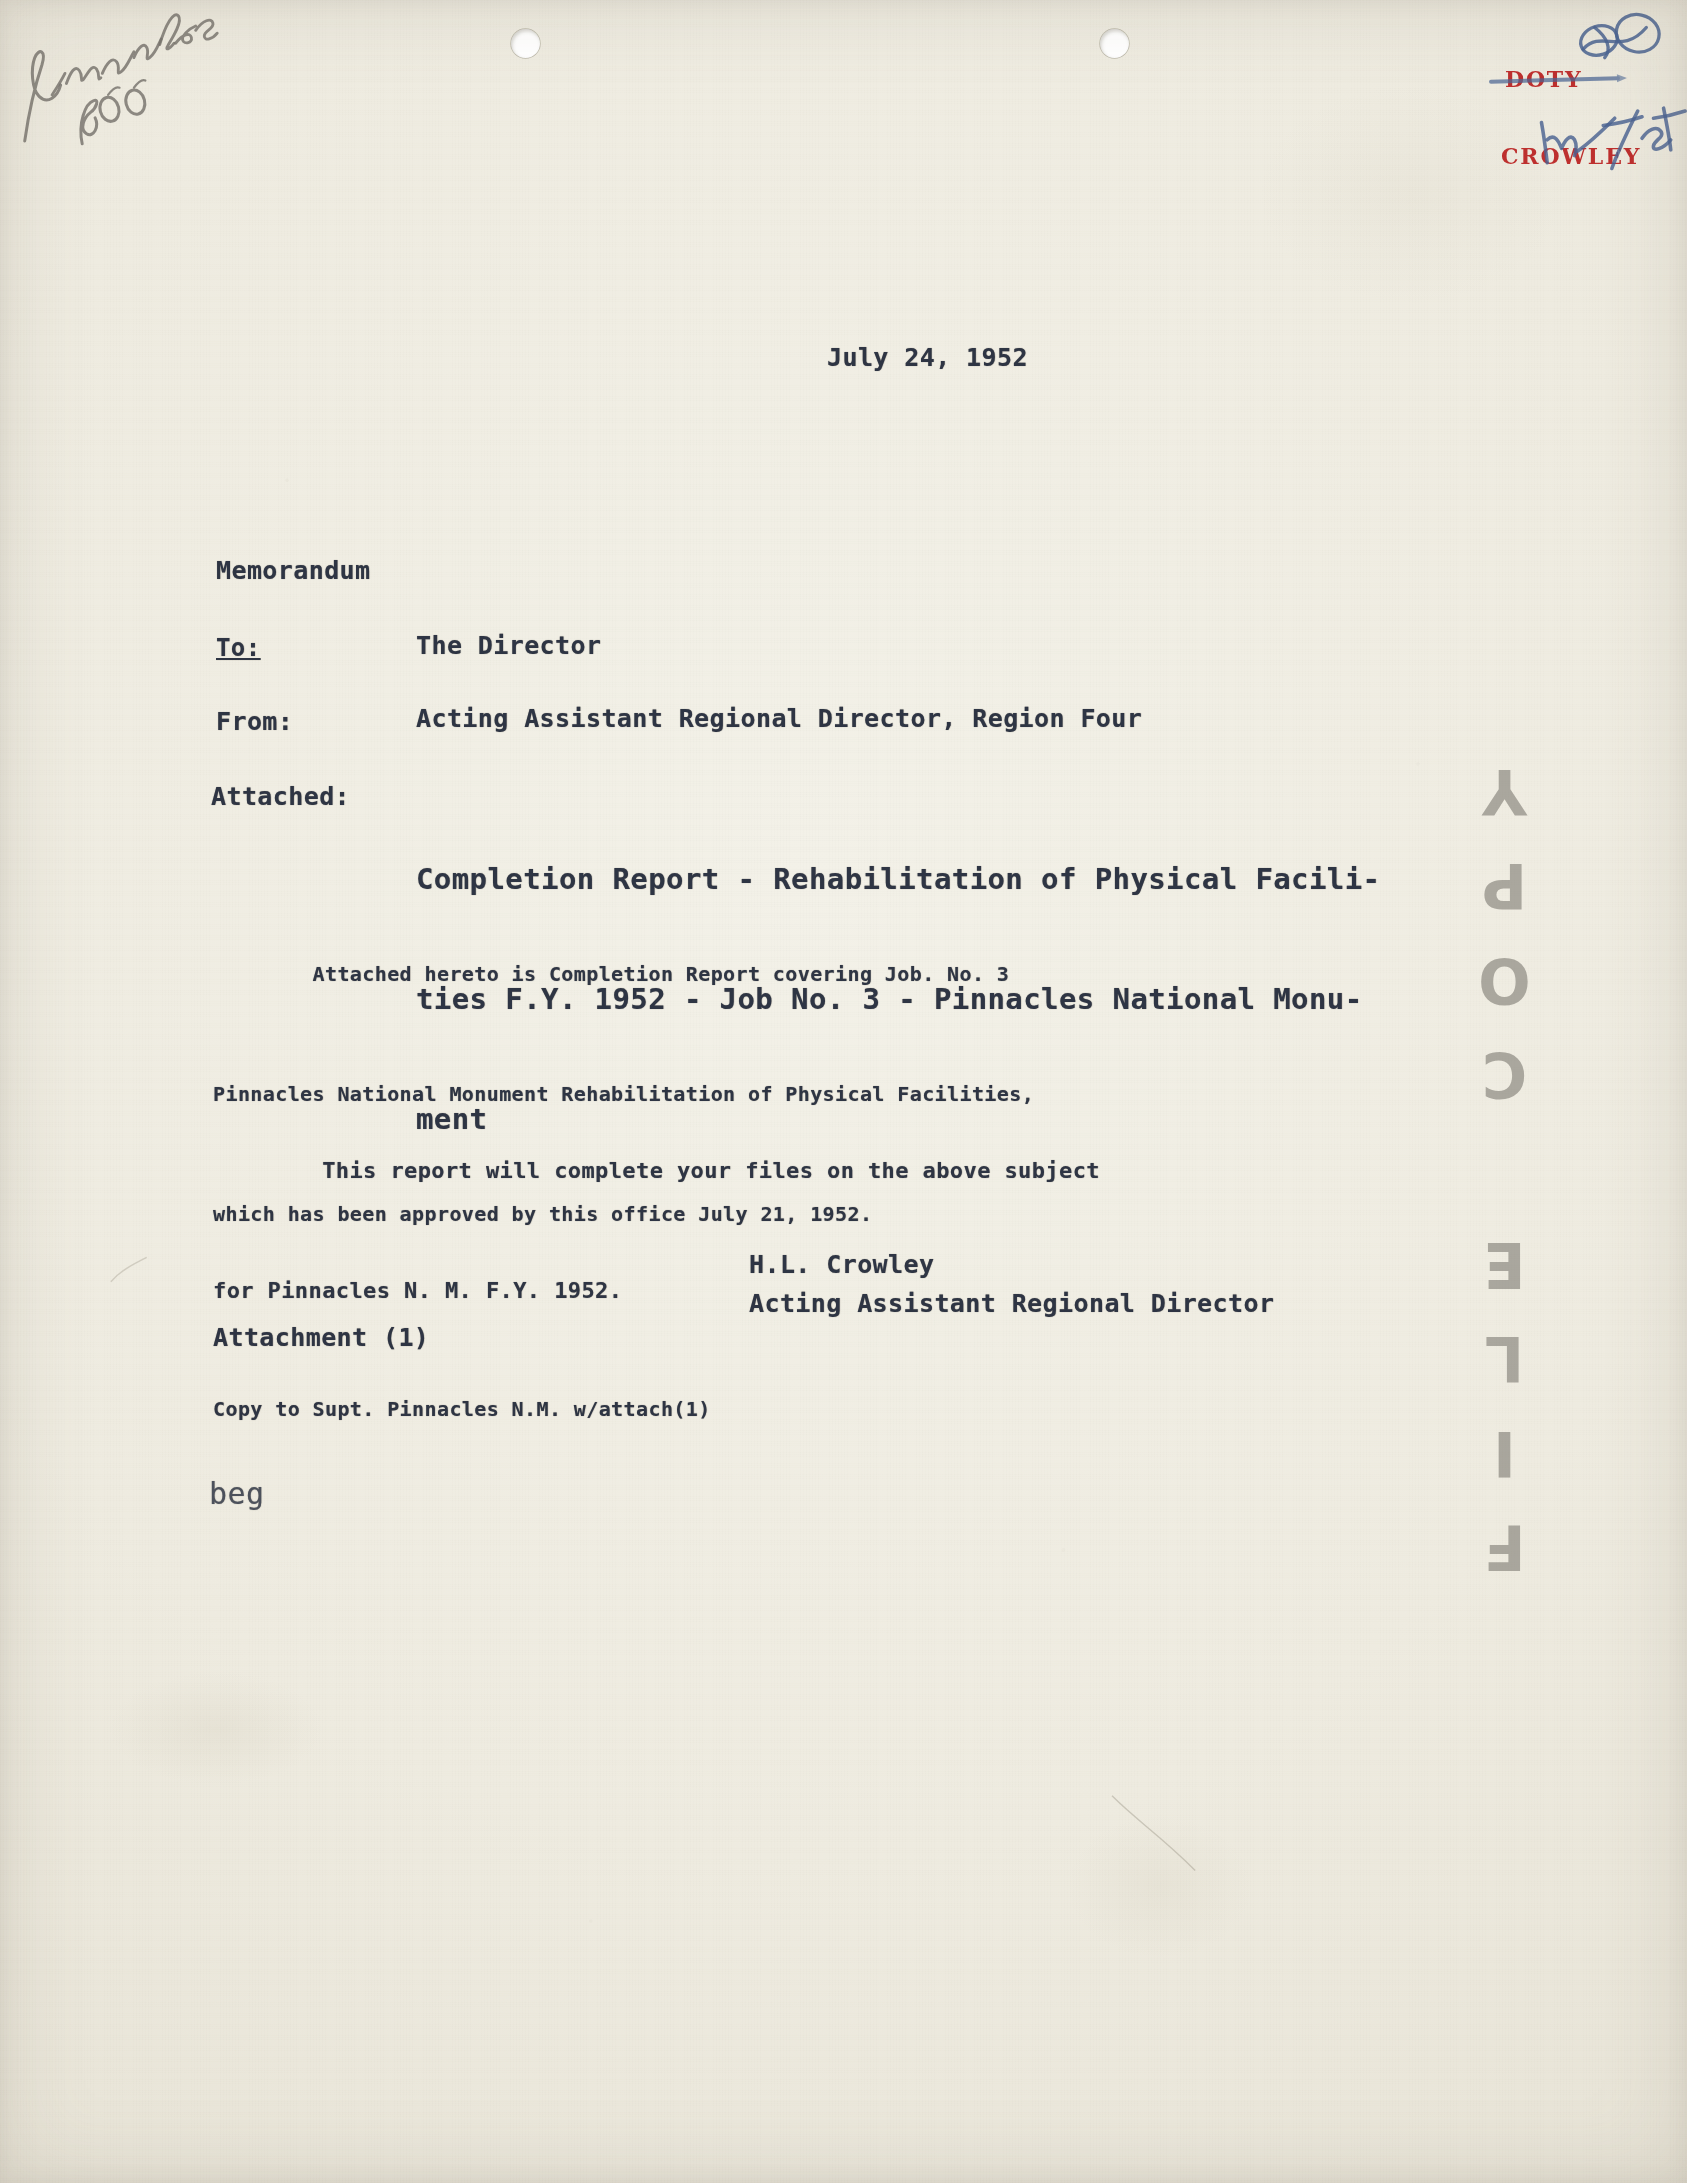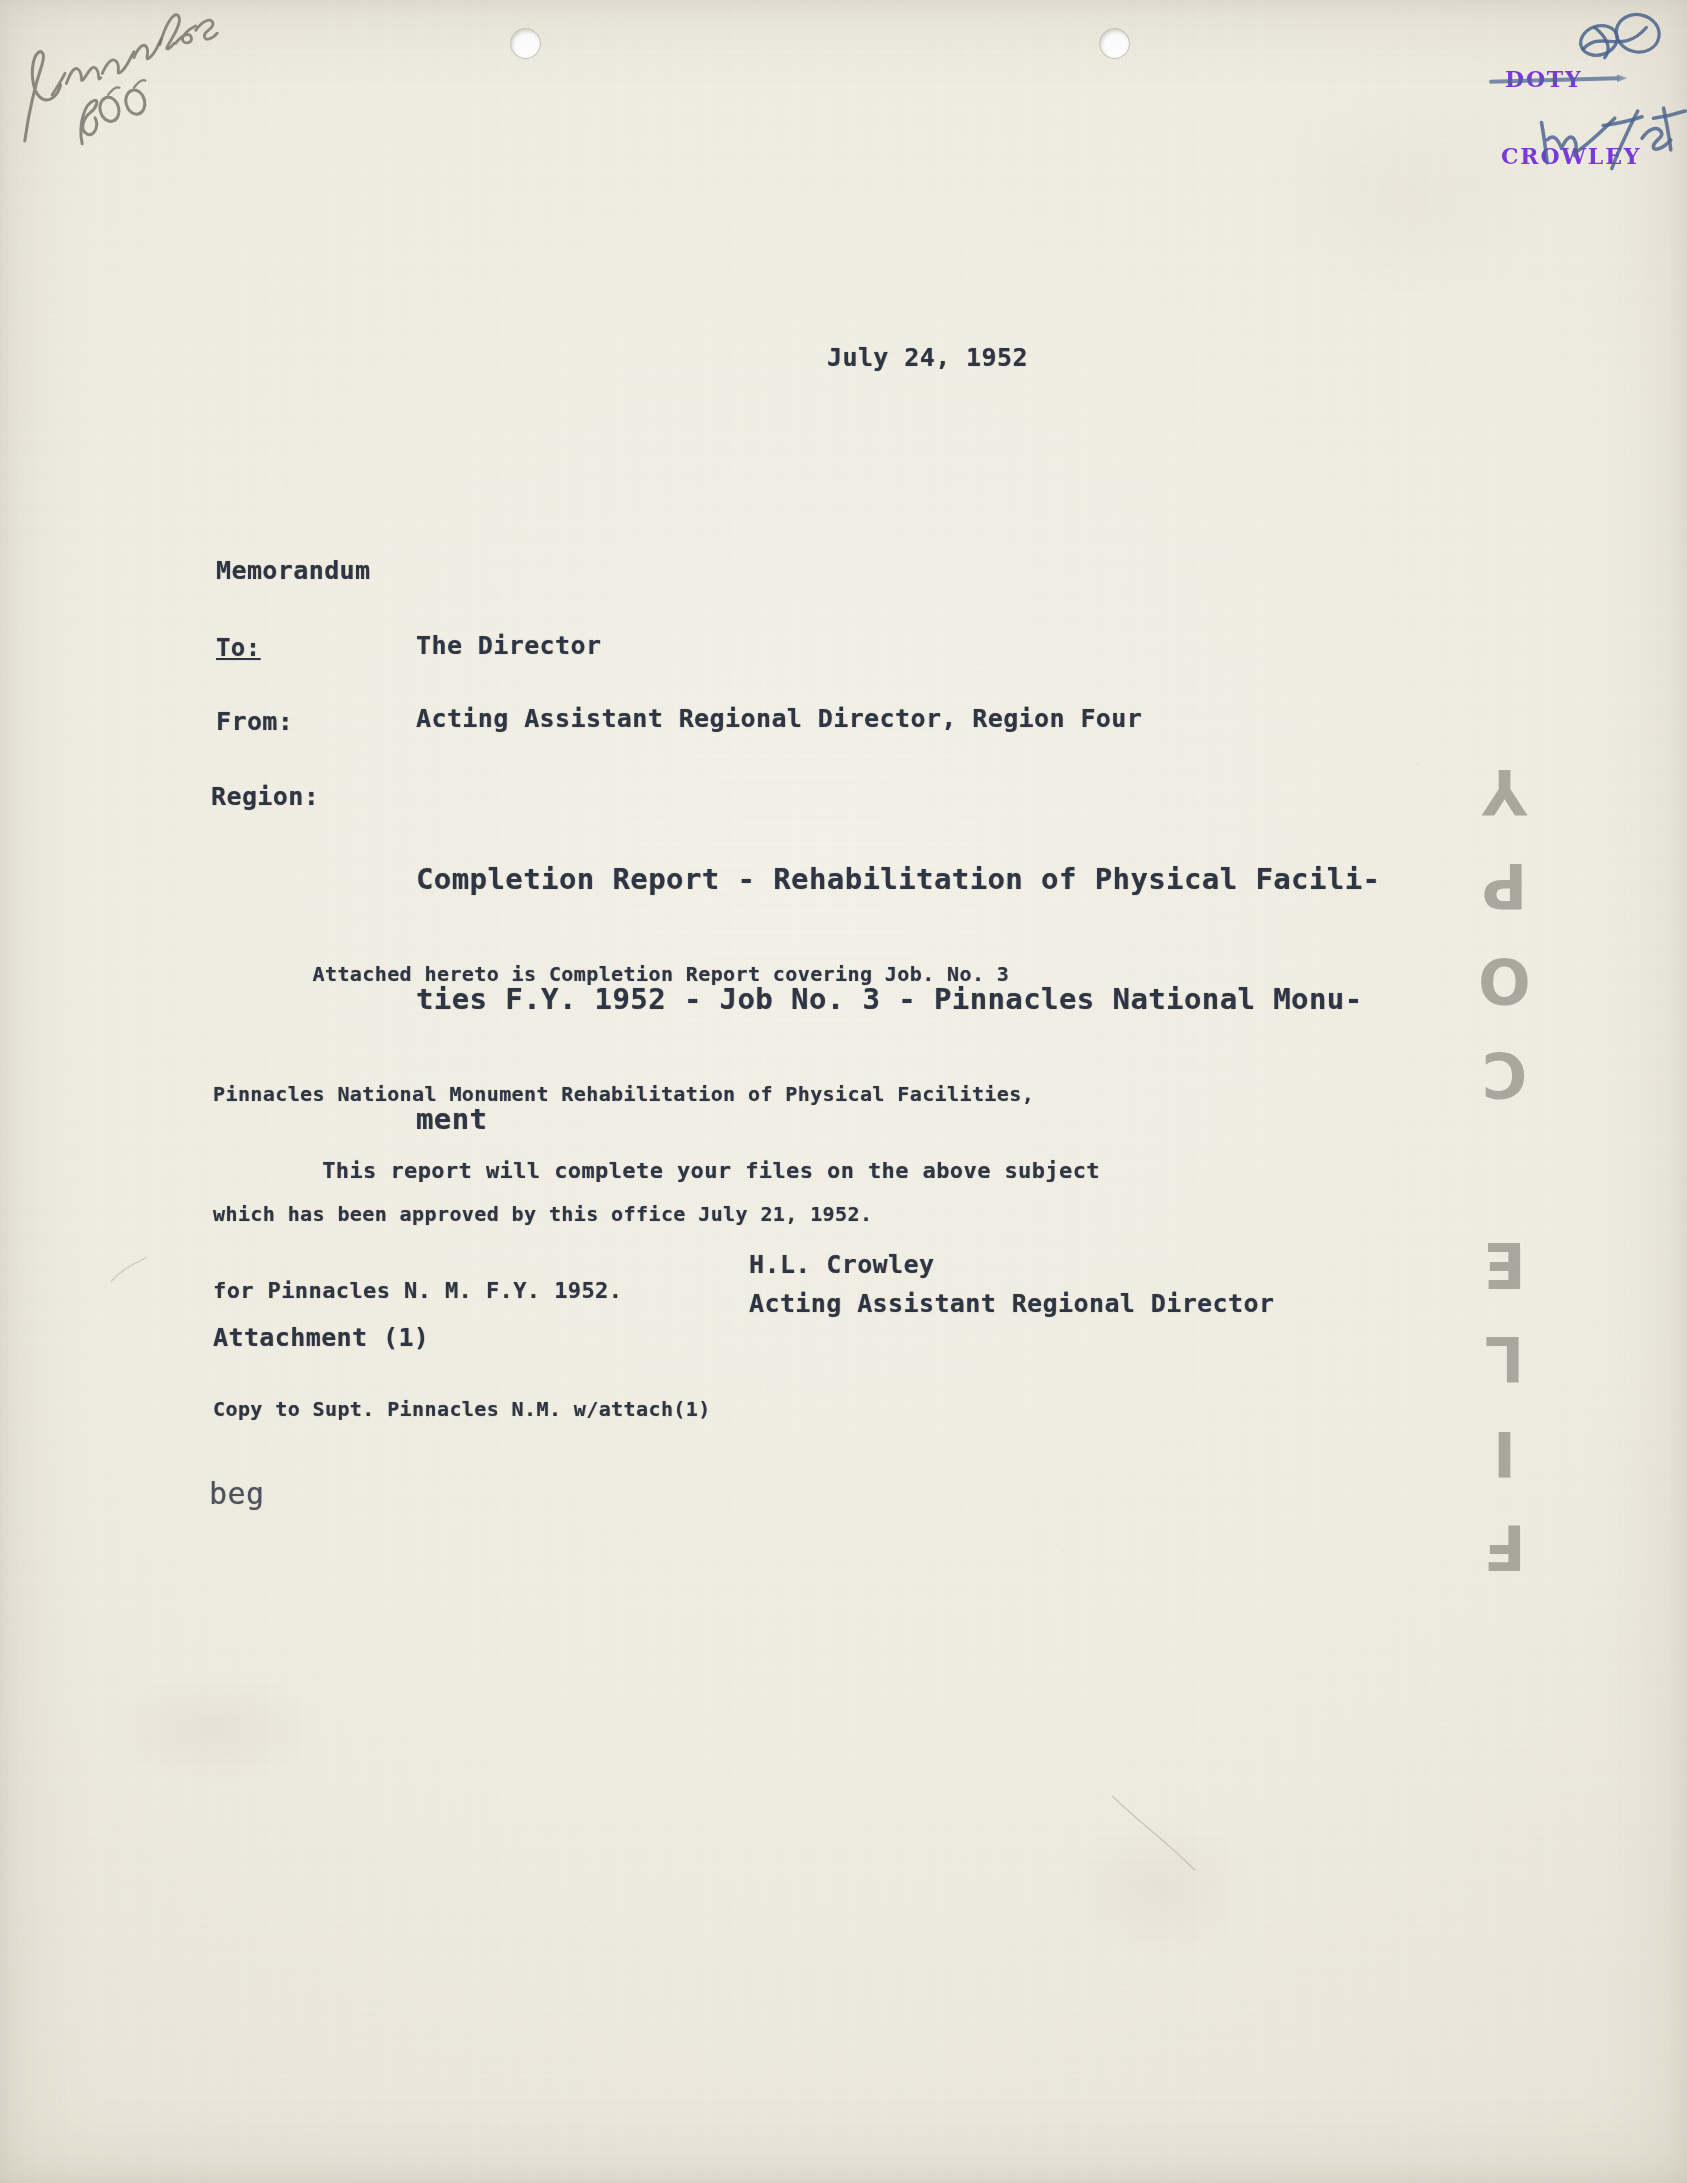--- a/index.html
+++ b/index.html
@@ -80,21 +80,21 @@
 
   .lines > div { white-space: pre; }
 
   
   .stamp-name {
     position: absolute;
     font-family: "DejaVu Serif", serif;
     font-weight: bold;
     font-size: 22px;
     letter-spacing: 1.8px;
-    color: #6d28d9;
+    color: #b91c1c;
     opacity: .9;
     white-space: pre;
   }
   .strike {
     position: absolute;
     height: 4.3px;
     background: #4c6694;
     opacity: .72;
     border-radius: 2.2px;
     transform: rotate(-1.6deg);
@@ -218,21 +218,21 @@
   <div class="tw" style="left:827px; top:343px; font-size:25px;">July 24, 1952</div>
 
   <div class="tw" style="left:216px; top:556px; font-size:25px;">Memorandum</div>
 
   <div class="tw" style="left:216px; top:634px; font-size:24px;text-decoration:underline;">To:</div>
   <div class="tw" style="left:416px; top:631px; font-size:25px;">The Director</div>
 
   <div class="tw" style="left:216px; top:707px; font-size:25px;">From:</div>
   <div class="tw" style="left:416px; top:704px; font-size:25px;">Acting Assistant Regional Director, Region Four</div>
 
-  <div class="tw" style="left:211px; top:782px; font-size:25px;">Region:</div>
+  <div class="tw" style="left:211px; top:782px; font-size:25px;">Attached:</div>
   <div class="tw lines" style="left:416px; top:779px; font-size:29px; line-height:40px;">
     <div>Completion Report - Rehabilitation of Physical Facili-</div>
     <div>ties F.Y. 1952 - Job No. 3 - Pinnacles National Monu-</div>
     <div>ment</div>
   </div>
 
   <div class="tw lines" style="left:213px; top:874px; font-size:20px; line-height:40px;">
     <div>        Attached hereto is Completion Report covering Job. No. 3</div>
     <div>Pinnacles National Monument Rehabilitation of Physical Facilities,</div>
     <div>which has been approved by this office July 21, 1952.</div>

